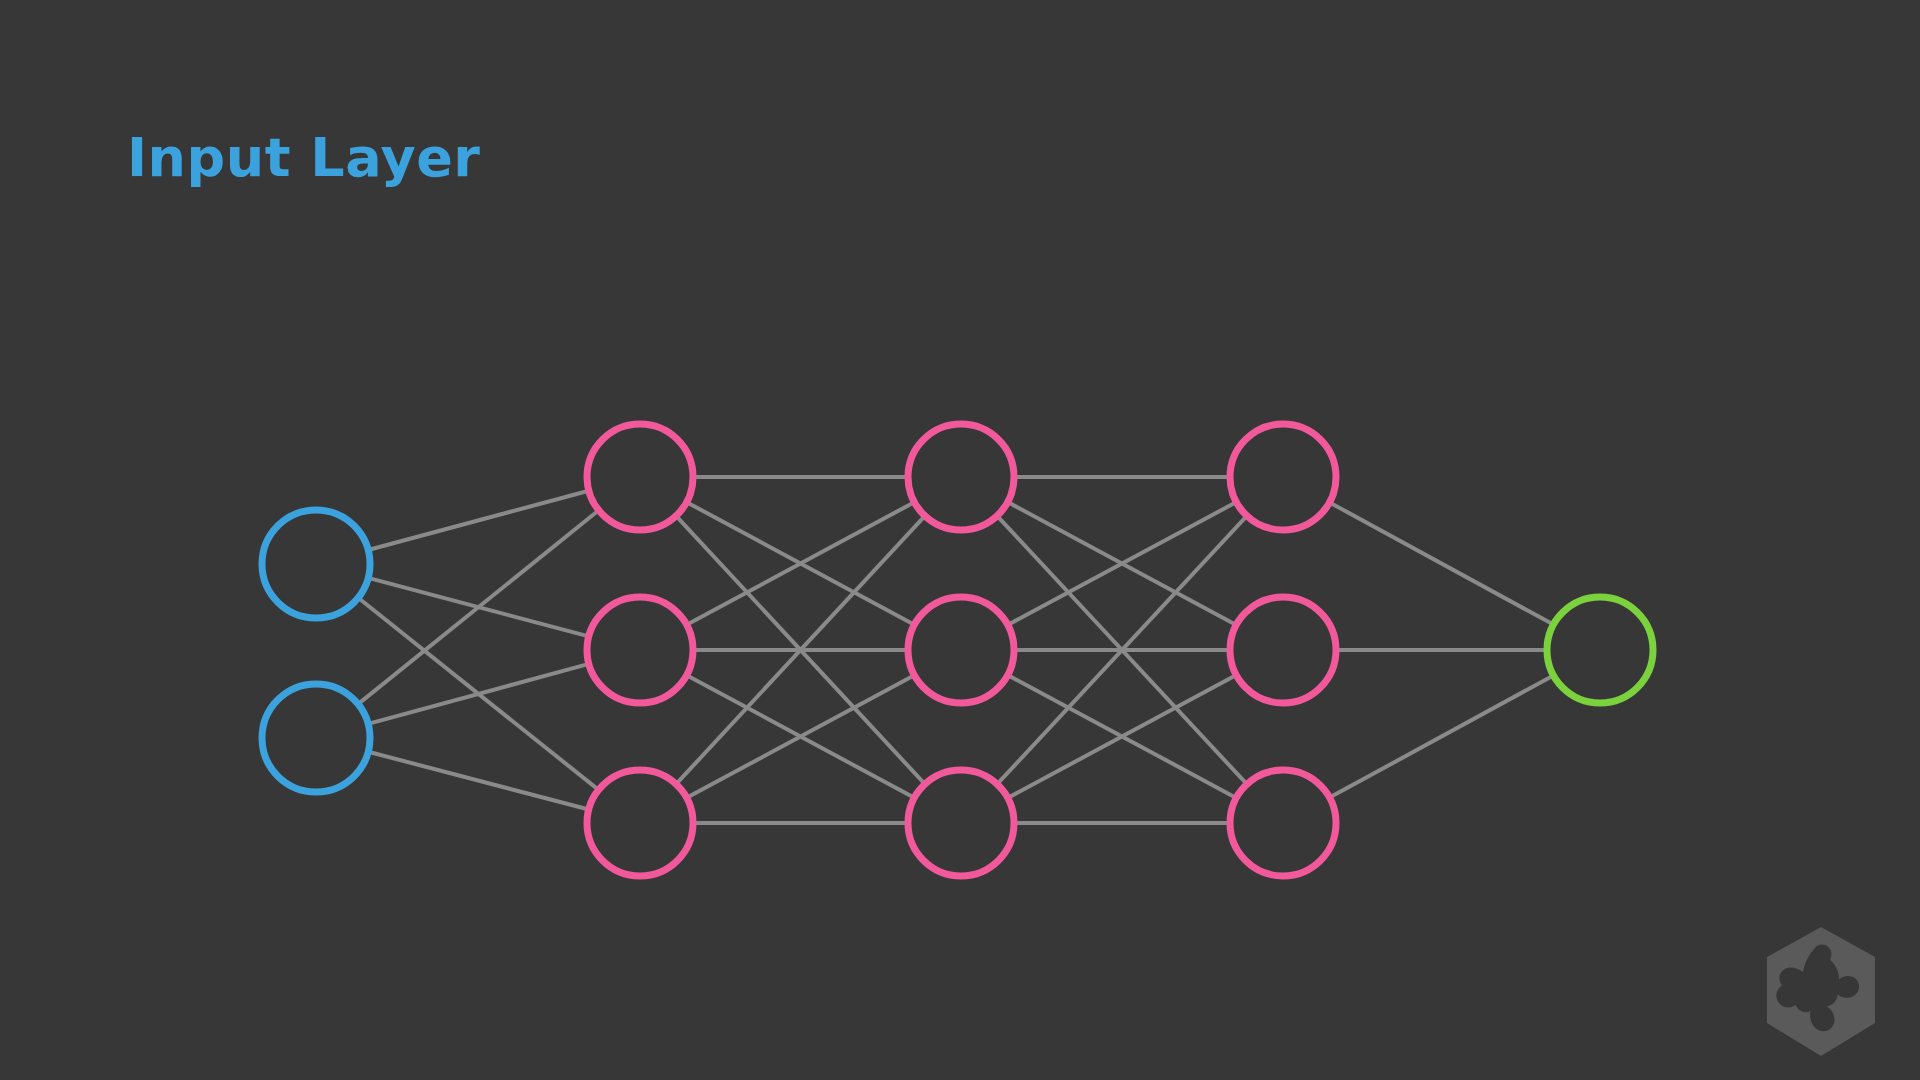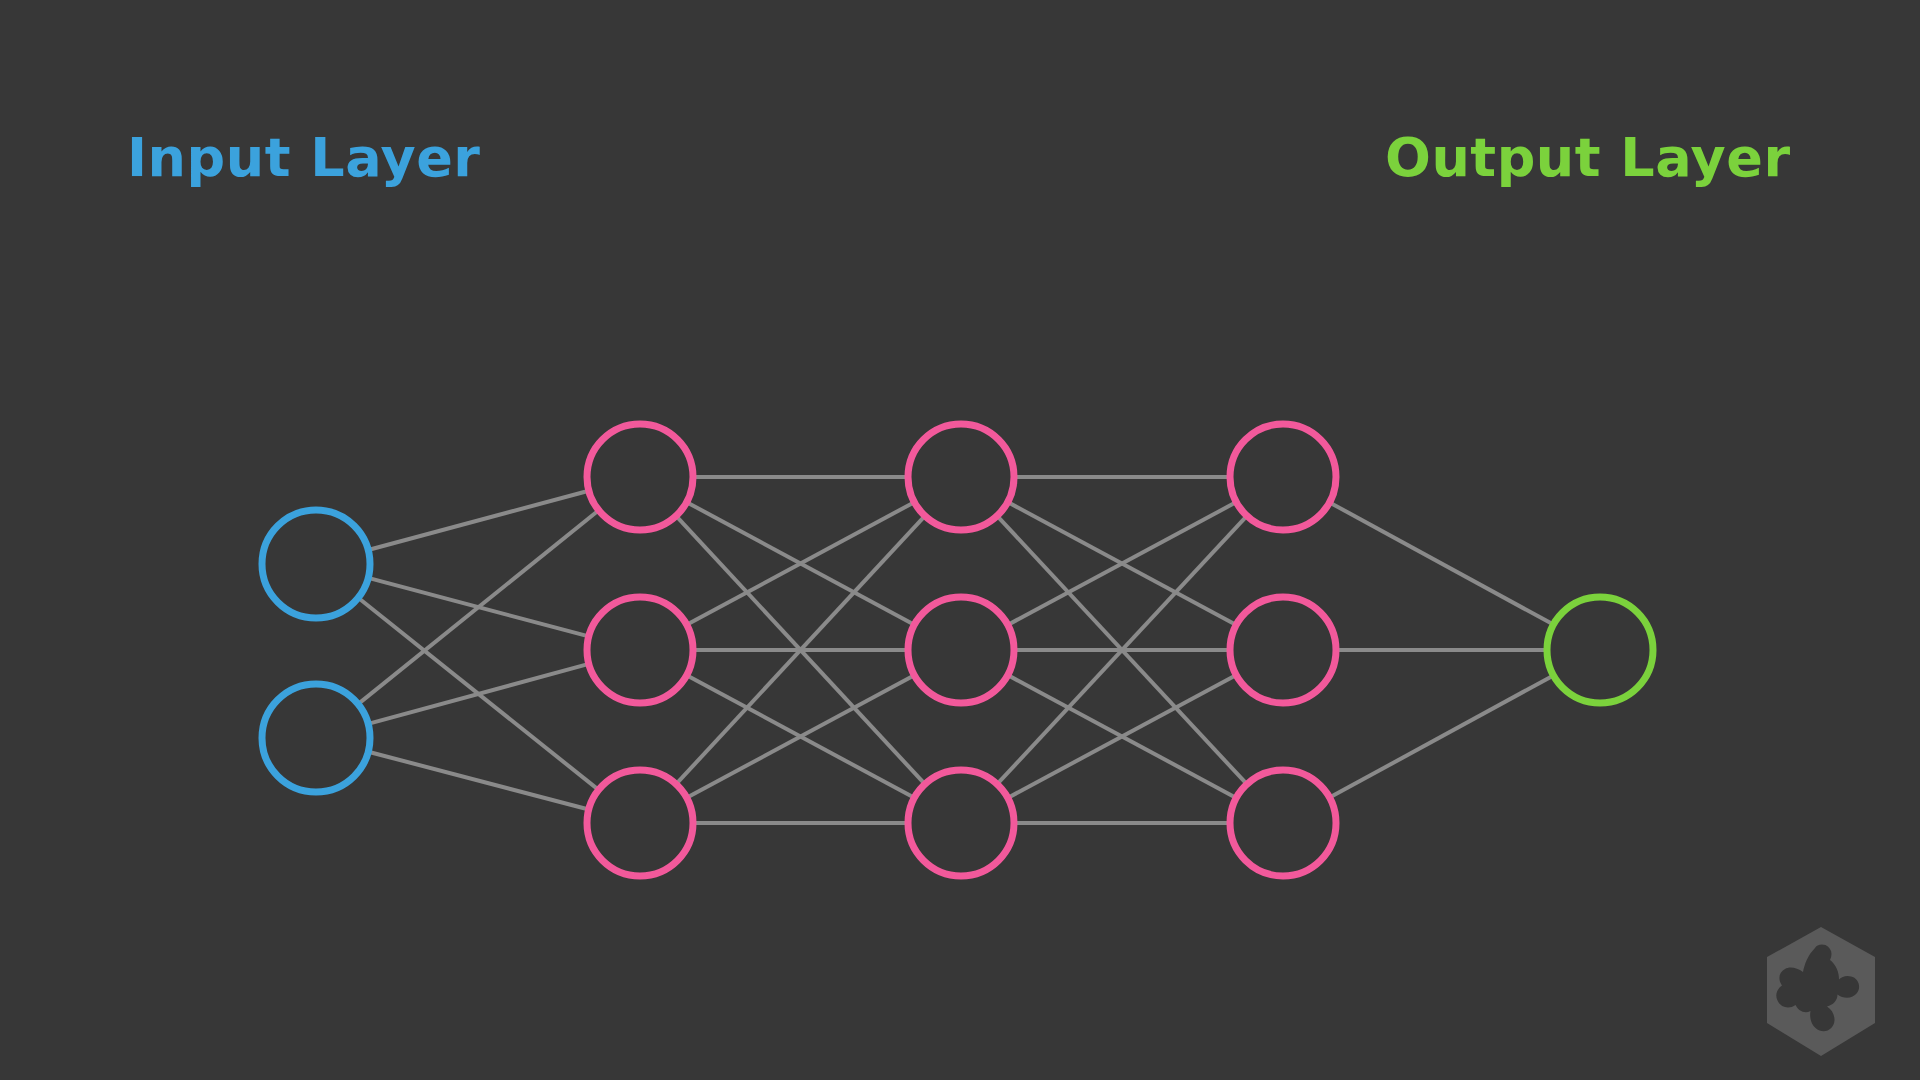--- a/index.html
+++ b/index.html
@@ -94,21 +94,20 @@
         <circle cx="1283" cy="477" r="53" fill="none" stroke="#F2599B" stroke-width="7"></circle>
         <circle cx="1283" cy="650" r="53" fill="none" stroke="#F2599B" stroke-width="7"></circle>
         <circle cx="1283" cy="823" r="53" fill="none" stroke="#F2599B" stroke-width="7"></circle>
         <circle cx="1600" cy="650" r="53" fill="none" stroke="#7BD23C" stroke-width="7"></circle>
       </g>
   </svg>
 
   <div class="layer-label" id="label-input" style="left: 127px; top: 131px; color: rgb(59, 162, 221);">Input Layer</div>
 
 
-  <div class="layer-label" id="label-output" style="left: 1385px; top: 131px; color: rgb(123, 210, 60);">Output Layer</div>
 
   <svg id="watermark" viewBox="0 0 100 100" style="inset: 918px auto auto 1746px; width: 150px; height: 150px;">
     <path d="M50 6 L86 26 L86 70 L50 92 L14 70 L14 26 Z" fill="#5A5A5A" stroke="none"></path>
     <path d="M46 20 C41 25 39 31 38 36 C34 33 29 32 26 34 C22 36 21 41 24 45
              C21 47 19 51 21 55 C23 60 29 61 33 58 C35 62 39 64 43 62
              C42 67 44 73 49 75 C54 77 59 73 59 68 C59 64 57 61 54 59
              C58 58 61 55 61 51 C65 54 71 54 74 50 C77 46 75 40 70 39
              C67 38 64 39 62 41 C62 36 60 31 56 28 C58 24 57 20 53 18
              C50 17 47 18 46 20 Z" fill="#373737" stroke="none"></path>
   </svg>

